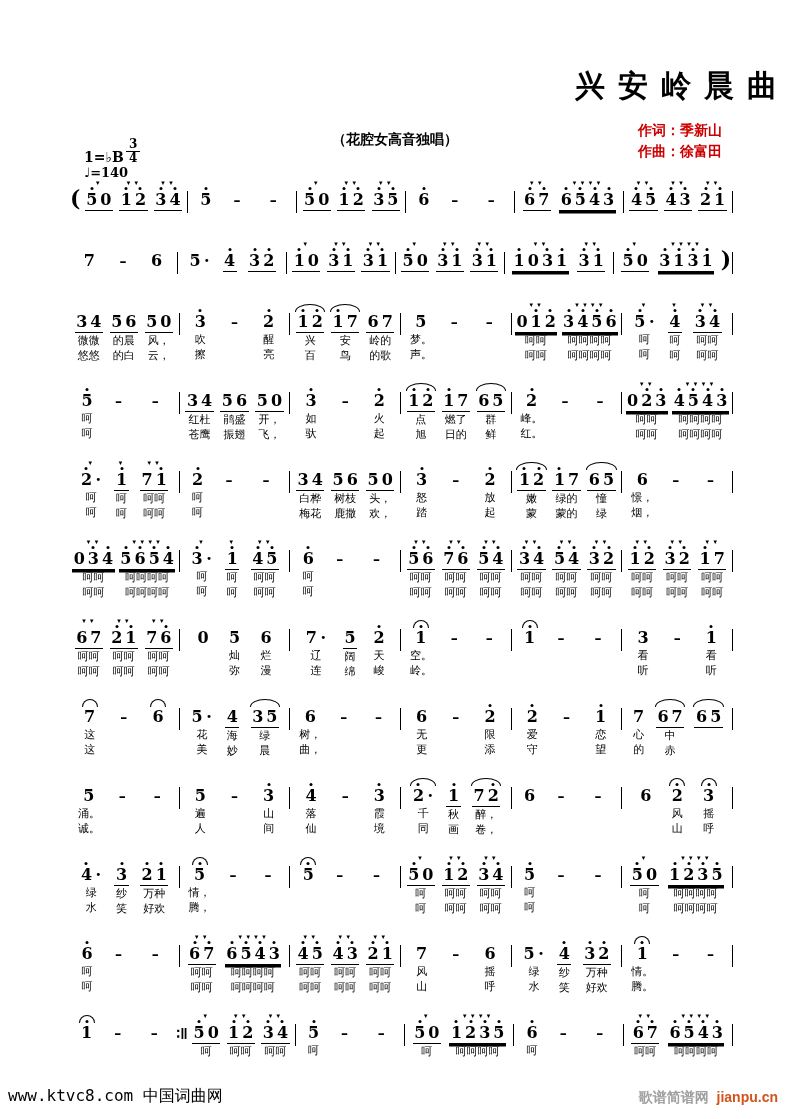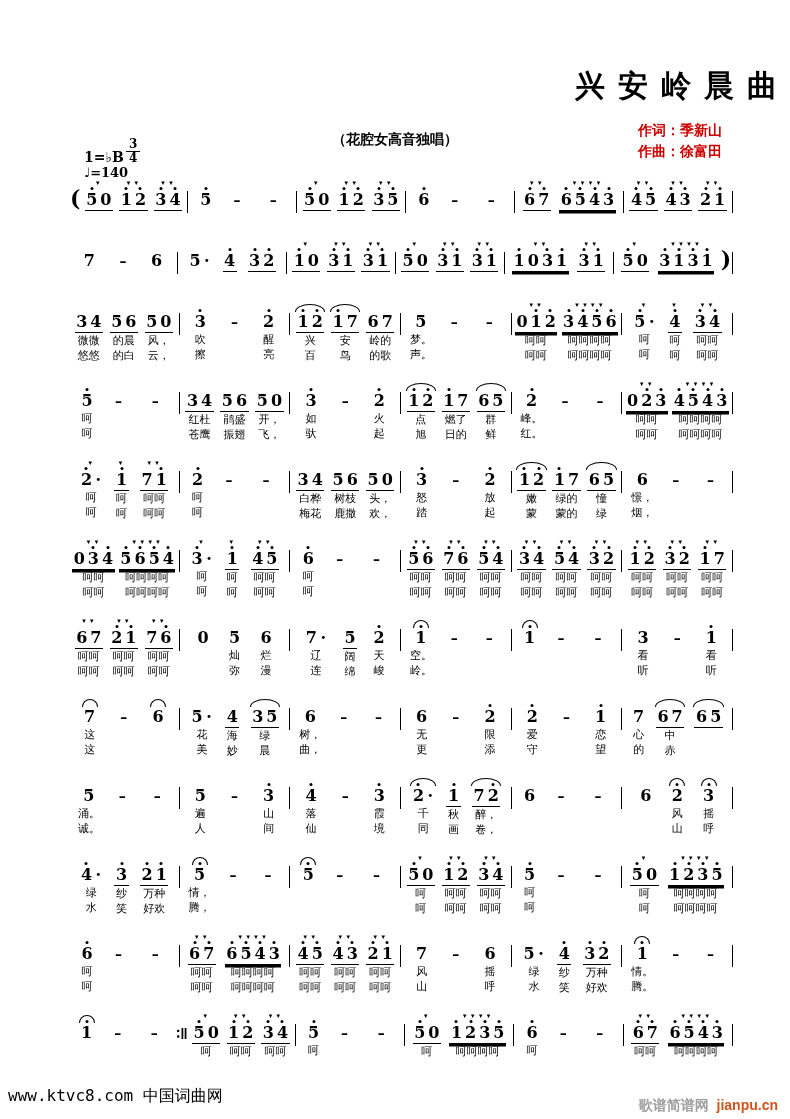--- a/index.html
+++ b/index.html
@@ -34,21 +34,21 @@
       width:3px;height:3px;border-radius:50%;background:#000;}
   .aug{display:inline-block;font-weight:bold;font-size:16px;padding:0 2px;font-family:"DejaVu Serif",serif;}
   .dash{display:inline-block;font-weight:bold;font-size:14px;padding:0 9px;font-family:"DejaVu Serif",serif;}
   .lyr{font-size:11px;line-height:15px;white-space:nowrap;text-align:center;}
   .bar{width:1px;background:#000;height:22px;margin:12px 1px 0;flex:0 0 1px;}
   .rpt{margin-top:11px;font-weight:bold;font-size:15px;line-height:22px;flex:0 0 auto;}
   .paren{font-size:22px;font-weight:bold;margin-top:6px;flex:0 0 auto;font-family:"DejaVu Serif",serif;}
   
   .foot-left{position:absolute;left:8px;bottom:12px;font-size:16px;
              font-family:"DejaVu Sans Mono",monospace;}
-  .foot-right{position:absolute;right:12px;bottom:4px;font-size:14px;font-weight:bold;}
+  .foot-right{position:absolute;right:12px;bottom:12px;font-size:14px;font-weight:bold;}
   .foot-right .site{color:#a0a0a0;}
   .foot-right .domain{color:#d0541c;margin-left:4px;}
 </style>
 </head>
 <body>
 
 <div class="title">兴安岭晨曲</div>
 <div class="subtitle">（花腔女高音独唱）</div>
 
 <div class="credits">

